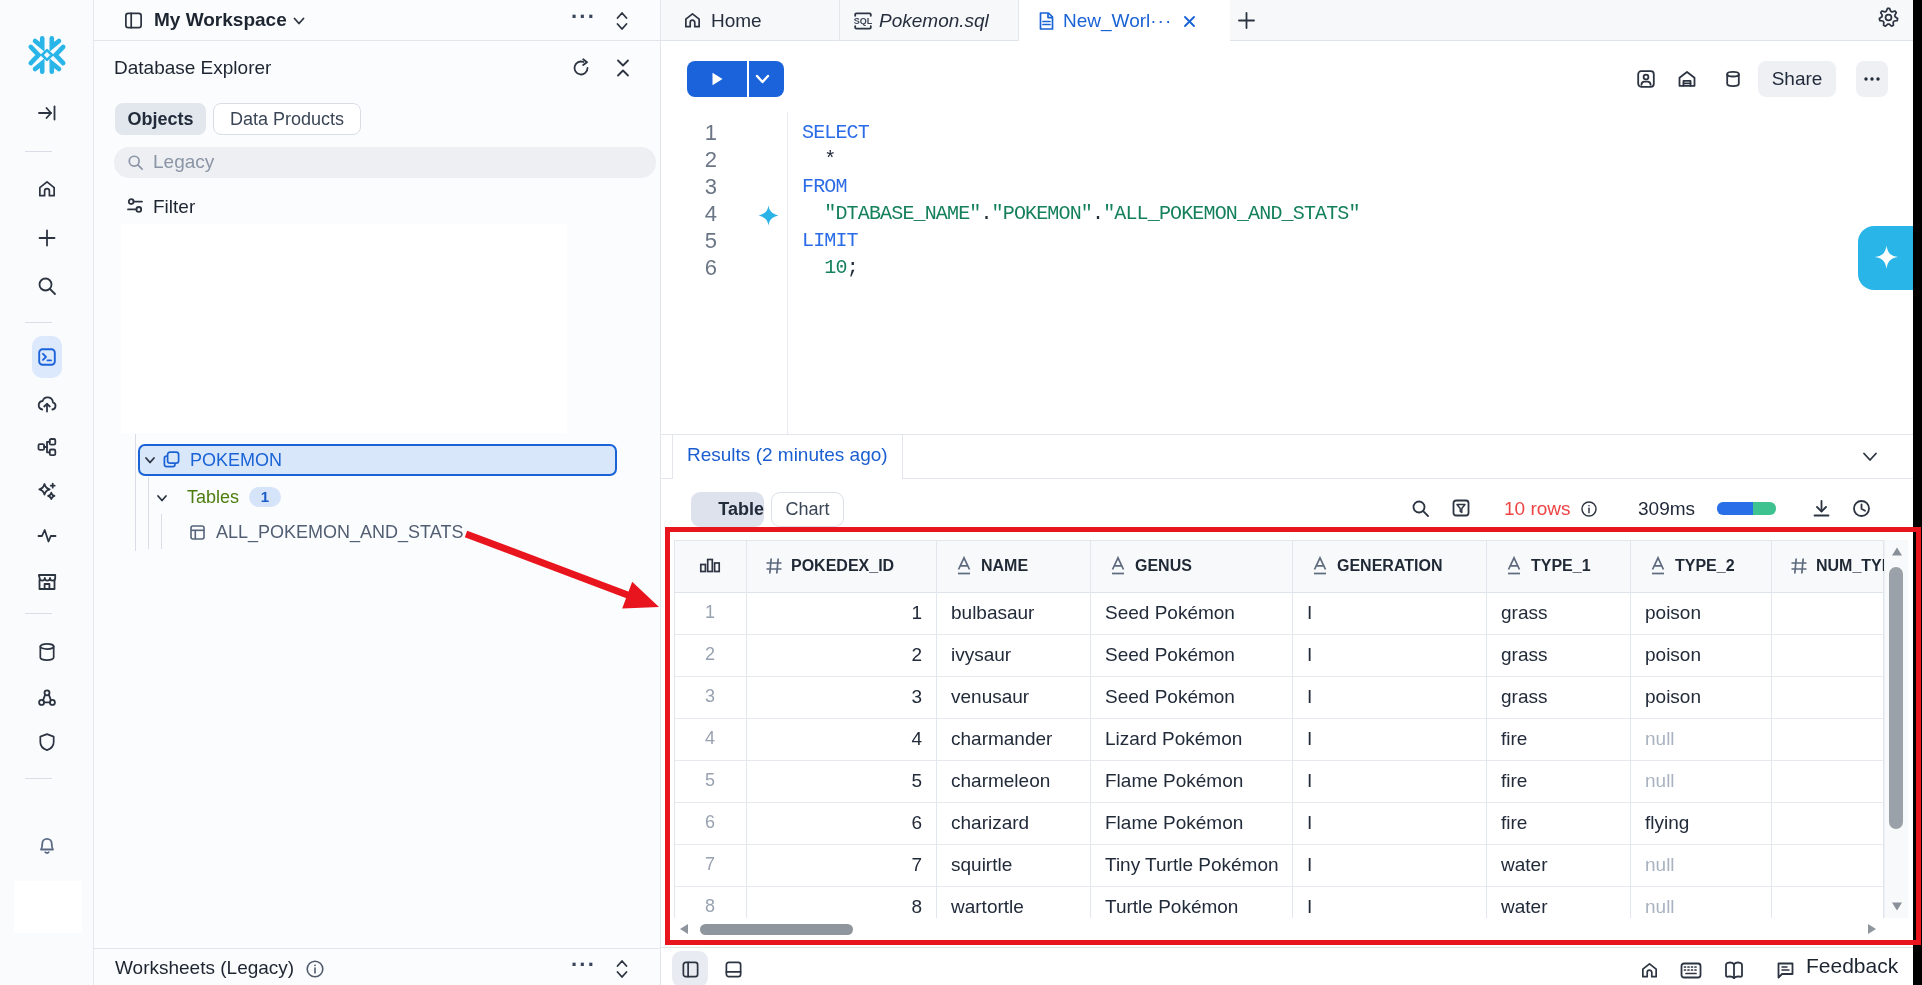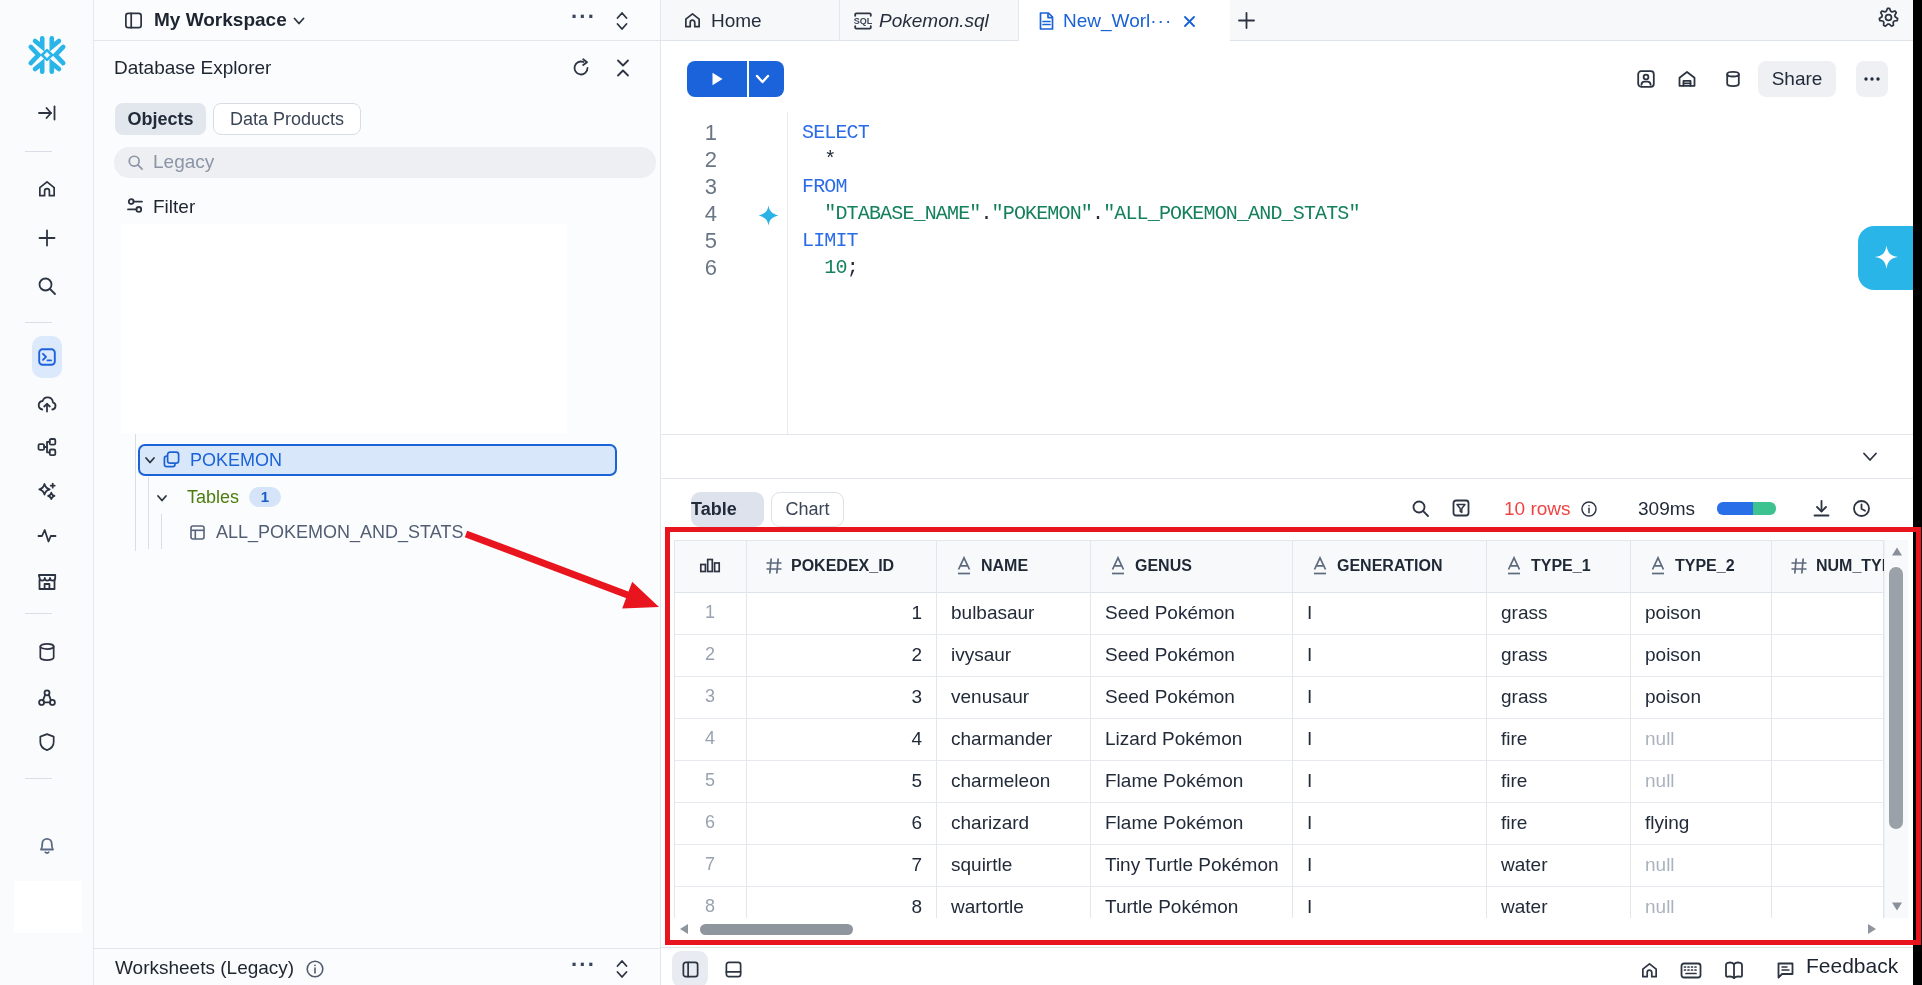--- a/index.html
+++ b/index.html
@@ -374,25 +374,28 @@
 <span class="kw">LIMIT</span>
   <span class="num">10</span>;</div>
 
   <div class="abs" style="left:1197px; top:226px; width:55px; height:64px; background:#29b5e8; border-radius:16px 0 0 16px;">
     <svg class="abs" style="left:13px; top:15px" width="31" height="31" viewBox="0 0 28 28">
         <path fill="#fff" d="M14 1.5 C15.2 8.5 17.5 10.8 24.5 12 C17.5 13.2 15.2 15.5 14 22.5 C12.8 15.5 10.5 13.2 3.5 12 C10.5 10.8 12.8 8.5 14 1.5 Z" transform="translate(0,2.5)"></path>
       </svg>
   </div>
 
   <div class="abs" style="left:0; top:434px; width:1252px; height:45px; background:#fff; border-top:1px solid #e3e7ec; border-bottom:1px solid #e3e7ec;"></div>
+  <div class="abs" style="left:11px; top:435px; width:231px; height:44px; background:#fff; border-left:1px solid #e3e7ec; border-right:1px solid #e3e7ec;">
+    <div class="abs" style="left:14px; top:9px; font-size:19px; color:#1a5ed0;">Results (2 minutes ago)</div>
+  </div>
   <svg class="abs" style="left:1200px; top:449px" width="18" height="16" viewBox="0 0 18 16">
       <path class="ico" stroke-width="2" d="M3 4.5 L9 11 L15 4.5"></path>
     </svg>
 
-  <div class="abs" style="left:30px; top:492px; width:73px; height:35px; background:#dde2ec; border-radius:9px; text-align:left; line-height:35px; font-size:18px; font-weight:bold; color:#222b3a;">Table</div>
+  <div class="abs" style="left:30px; top:492px; width:73px; height:35px; background:#dde2ec; border-radius:9px; text-align:right; line-height:35px; font-size:18px; font-weight:bold; color:#222b3a;">Table</div>
   <div class="abs" style="left:110px; top:492px; width:73px; height:35px; background:#fff; border:1px solid #dce1e8; border-radius:9px; text-align:center; line-height:33px; font-size:18px; color:#3a4556;">Chart</div>
   <svg class="abs" style="left:750px; top:499px" width="19" height="19" viewBox="0 0 19 19">
       <g class="ico" stroke-width="1.8">
         <circle cx="8" cy="8" r="5.5"></circle>
         <path d="M12.2 12.2 L17 17"></path>
       </g>
     </svg>
   <svg class="abs" style="left:791px; top:499px" width="21" height="19" viewBox="0 0 21 19">
       <g class="ico" stroke-width="1.6">
         <rect x="1.5" y="1.5" width="15" height="15" rx="2.5"></rect>

